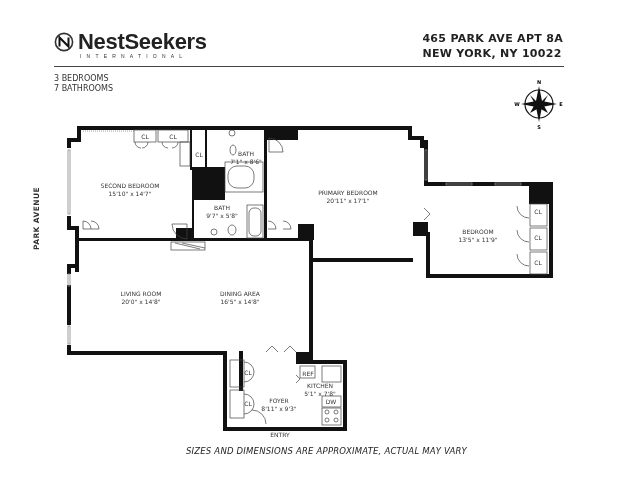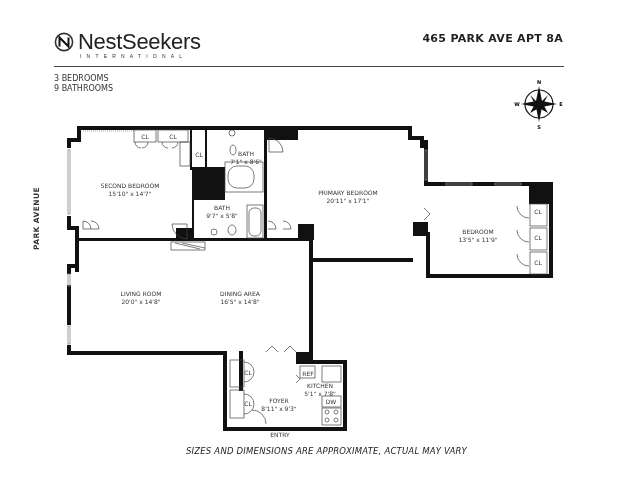--- a/index.html
+++ b/index.html
@@ -1,20 +1,20 @@
 <!DOCTYPE html>
 <html><head>
 <meta charset="utf-8">
 <style>
   html,body{margin:0;padding:0;background:#fff;}
   body{width:621px;height:480px;position:relative;overflow:hidden;font-family:"DejaVu Sans",sans-serif;color:#222;}
   .logo{position:absolute;left:54px;top:32px;display:flex;align-items:flex-start;}
   .logo-mark{width:20px;height:20px;}
   .logo-text{margin-left:4px;}
-  .logo-name{font-family:"Liberation Sans",sans-serif;font-size:22px;line-height:20px;color:#222;letter-spacing:-0.3px;}
+  .logo-name{font-family:"Liberation Sans",sans-serif;font-size:22px;line-height:20px;color:#222;letter-spacing:-0.3px;font-weight:bold;}
   .logo-sub{font-family:"Liberation Sans",sans-serif;font-size:5px;letter-spacing:5.2px;color:#333;margin-top:1px;margin-left:2px;}
   .rule{position:absolute;left:54px;top:66px;width:510px;height:1px;background:#444;}
   .address{position:absolute;right:58px;top:31px;font-family:"DejaVu Sans",sans-serif;font-weight:bold;font-size:11px;line-height:15px;letter-spacing:0.3px;color:#222;}
   .summary{position:absolute;left:54px;top:74px;font-size:8px;line-height:10px;color:#333;}
   .plan{position:absolute;left:0;top:0;}
   .disclaimer{position:absolute;left:16px;width:621px;top:446px;text-align:center;font-size:8.5px;color:#222;letter-spacing:0.2px;font-style:italic;}
   .street{position:absolute;left:32px;top:250px;transform:rotate(-90deg);transform-origin:left top;font-size:7.5px;font-weight:bold;color:#333;letter-spacing:0.4px;}
   .lbl{position:absolute;font-size:6px;color:#333;text-align:center;line-height:8px;white-space:nowrap;transform:translateX(-50%);}
   .cl{position:absolute;font-size:6px;color:#333;transform:translate(-50%,-50%);}
   .compass{position:absolute;left:513px;top:78px;width:52px;height:52px;}
@@ -28,27 +28,28 @@
     <path d="M5.5 14.5 V5.5 L14.5 14.5 V5.5" fill="none" stroke="#111" stroke-width="2"></path>
   </svg>
   <div class="logo-text">
     <div class="logo-name">NestSeekers</div>
     <div class="logo-sub">INTERNATIONAL</div>
   </div>
 </div>
 
 <div class="address">
   <div>465 PARK AVE APT 8A</div>
+  <div>NEW YORK, NY 10022</div>
 </div>
 
 <div class="rule"></div>
 
 <div class="summary">
   <div>3 BEDROOMS</div>
-  <div>9 BATHROOMS</div>
+  <div>7 BATHROOMS</div>
 </div>
 
 <svg class="compass" viewBox="0 0 52 52">
   <circle cx="26" cy="26" r="14" fill="none" stroke="#111" stroke-width="1.2"></circle>
   <polygon points="26,8 29,23 44,26 29,29 26,44 23,29 8,26 23,23" fill="#111"></polygon>
   <polygon points="26,26 35,17 30,26 35,35 26,30 17,35 22,26 17,17" fill="#111"></polygon>
   <text x="26" y="6" font-size="5" text-anchor="middle" font-weight="bold" font-family="DejaVu Sans, sans-serif">N</text>
   <text x="26" y="51" font-size="5" text-anchor="middle" font-weight="bold" font-family="DejaVu Sans, sans-serif">S</text>
   <text x="48" y="28" font-size="5" text-anchor="middle" font-weight="bold" font-family="DejaVu Sans, sans-serif">E</text>
   <text x="4" y="28" font-size="5" text-anchor="middle" font-weight="bold" font-family="DejaVu Sans, sans-serif">W</text>

